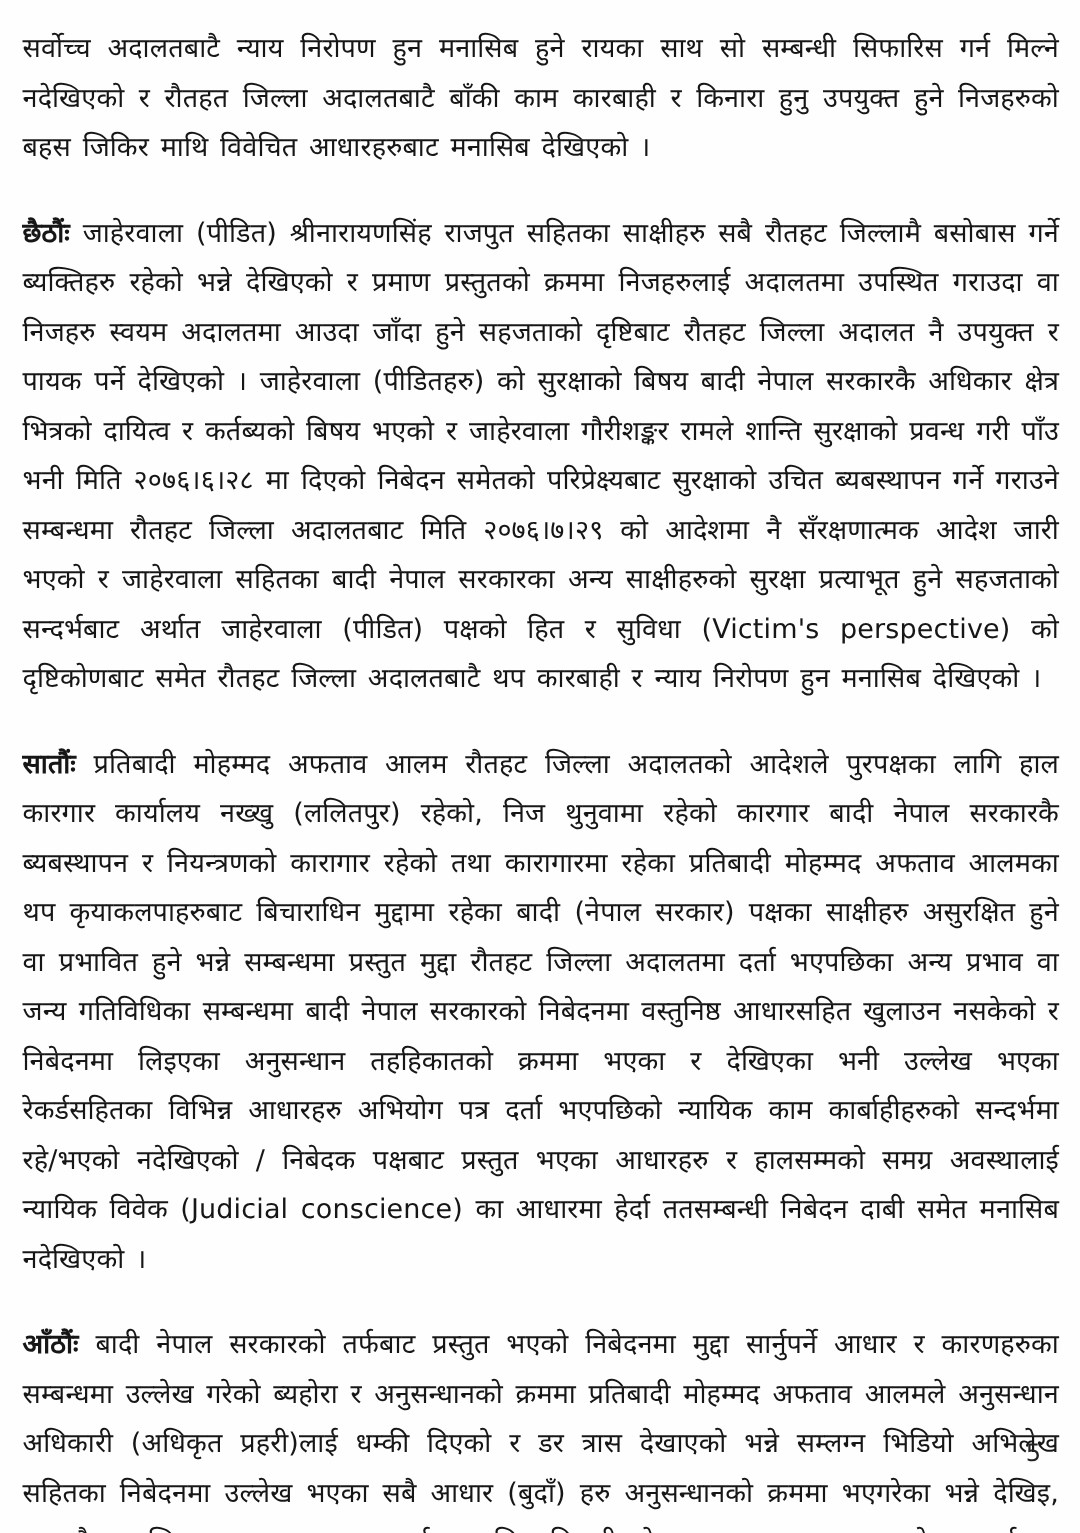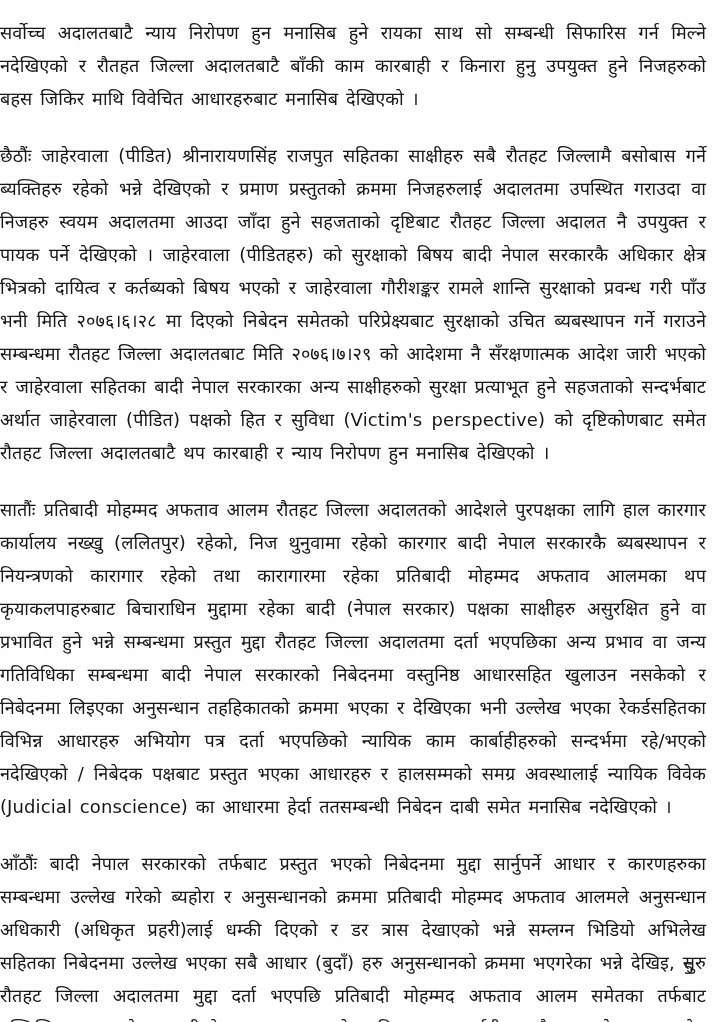--- a/index.html
+++ b/index.html
@@ -6,36 +6,36 @@
     margin: 0;
     padding: 0;
     background: #ffffff;
   }
   .page {
     position: relative;
     width: 720px;
     height: 1022px;
     box-sizing: border-box;
     background: #fefefe;
-    padding: 16px 14px 0 0;
+    padding: 16px 14px 0 15px;
     font-family: "DejaVu Sans", sans-serif;
     color: #161616;
     overflow: hidden;
   }
   .para {
     margin: 0 0 24px 0;
     font-size: 18px;
     line-height: 33px;
     text-align: justify;
     text-justify: inter-word;
     word-spacing: 2px;
     letter-spacing: 0.1px;
   }
   .lead {
-    font-weight: normal;
+    font-weight: bold;
   }
   .page-number {
     position: absolute;
     right: 26px;
     bottom: 44px;
     font-size: 16px;
     color: #222;
   }
 </style>
 </head>

